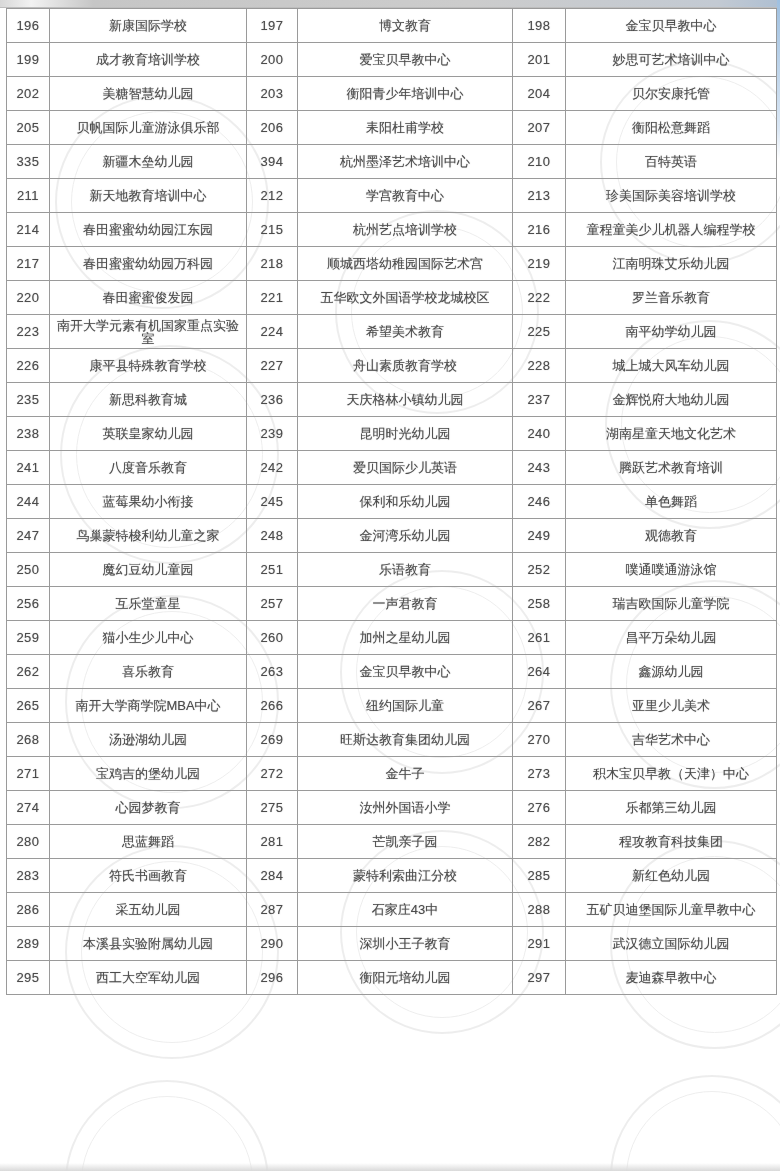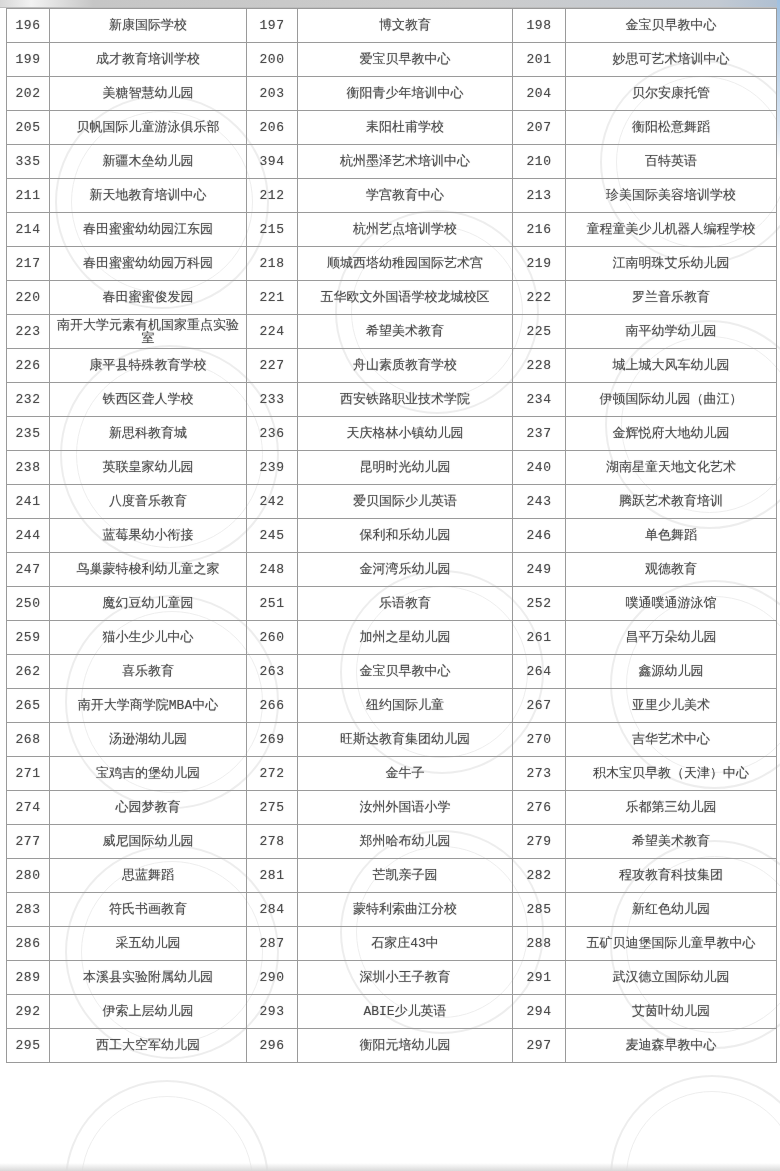--- a/index.html
+++ b/index.html
@@ -23,21 +23,20 @@
     background:linear-gradient(180deg,#9fc0e0,#d9e6f4 80%,rgba(255,255,255,0));
   }
   .bottom-fade{
     position:absolute;left:0;bottom:0;width:780px;height:8px;
     background:linear-gradient(180deg,rgba(255,255,255,0),#d9d9d9);
   }
   table.grid{
     position:absolute;left:6px;top:8px;
     border-collapse:collapse;table-layout:fixed;
     width:770px;
-    font-family:Liberation Mono, monospace;
   }
   table.grid td{
     border:1px solid var(--border-c);
     height:33px;
     padding:0 3px;
     text-align:center;vertical-align:middle;
     color:var(--text-c);
     font-size:13px;line-height:13px;
     text-shadow:0 0 1px rgba(90,90,90,.55);
     word-break:break-all;
@@ -169,28 +168,20 @@
       </tr>
       <tr>
         <td class="num">226</td>
         <td class="name">康平县特殊教育学校</td>
         <td class="num">227</td>
         <td class="name">舟山素质教育学校</td>
         <td class="num">228</td>
         <td class="name">城上城大风车幼儿园</td>
       </tr>
       <tr>
-        <td class="num">232</td>
-        <td class="name">铁西区聋人学校</td>
-        <td class="num">233</td>
-        <td class="name">西安铁路职业技术学院</td>
-        <td class="num">234</td>
-        <td class="name">伊顿国际幼儿园（曲江）</td>
-      </tr>
-      <tr>
         <td class="num">235</td>
         <td class="name">新思科教育城</td>
         <td class="num">236</td>
         <td class="name">天庆格林小镇幼儿园</td>
         <td class="num">237</td>
         <td class="name">金辉悦府大地幼儿园</td>
       </tr>
       <tr>
         <td class="num">238</td>
         <td class="name">英联皇家幼儿园</td>
@@ -225,20 +216,28 @@
       </tr>
       <tr>
         <td class="num">250</td>
         <td class="name">魔幻豆幼儿童园</td>
         <td class="num">251</td>
         <td class="name">乐语教育</td>
         <td class="num">252</td>
         <td class="name">噗通噗通游泳馆</td>
       </tr>
       <tr>
+        <td class="num">256</td>
+        <td class="name">互乐堂童星</td>
+        <td class="num">257</td>
+        <td class="name">一声君教育</td>
+        <td class="num">258</td>
+        <td class="name">瑞吉欧国际儿童学院</td>
+      </tr>
+      <tr>
         <td class="num">259</td>
         <td class="name">猫小生少儿中心</td>
         <td class="num">260</td>
         <td class="name">加州之星幼儿园</td>
         <td class="num">261</td>
         <td class="name">昌平万朵幼儿园</td>
       </tr>
       <tr>
         <td class="num">262</td>
         <td class="name">喜乐教育</td>
@@ -273,28 +272,20 @@
       </tr>
       <tr>
         <td class="num">274</td>
         <td class="name">心园梦教育</td>
         <td class="num">275</td>
         <td class="name">汝州外国语小学</td>
         <td class="num">276</td>
         <td class="name">乐都第三幼儿园</td>
       </tr>
       <tr>
-        <td class="num">277</td>
-        <td class="name">威尼国际幼儿园</td>
-        <td class="num">278</td>
-        <td class="name">郑州哈布幼儿园</td>
-        <td class="num">279</td>
-        <td class="name">希望美术教育</td>
-      </tr>
-      <tr>
         <td class="num">280</td>
         <td class="name">思蓝舞蹈</td>
         <td class="num">281</td>
         <td class="name">芒凯亲子园</td>
         <td class="num">282</td>
         <td class="name">程攻教育科技集团</td>
       </tr>
       <tr>
         <td class="num">283</td>
         <td class="name">符氏书画教育</td>
@@ -313,28 +304,20 @@
       </tr>
       <tr>
         <td class="num">289</td>
         <td class="name">本溪县实验附属幼儿园</td>
         <td class="num">290</td>
         <td class="name">深圳小王子教育</td>
         <td class="num">291</td>
         <td class="name">武汉德立国际幼儿园</td>
       </tr>
       <tr>
-        <td class="num">292</td>
-        <td class="name">伊索上层幼儿园</td>
-        <td class="num">293</td>
-        <td class="name">ABIE少儿英语</td>
-        <td class="num">294</td>
-        <td class="name">艾茵叶幼儿园</td>
-      </tr>
-      <tr>
         <td class="num">295</td>
         <td class="name">西工大空军幼儿园</td>
         <td class="num">296</td>
         <td class="name">衡阳元培幼儿园</td>
         <td class="num">297</td>
         <td class="name">麦迪森早教中心</td>
       </tr>
     </tbody>
 </table>
 

